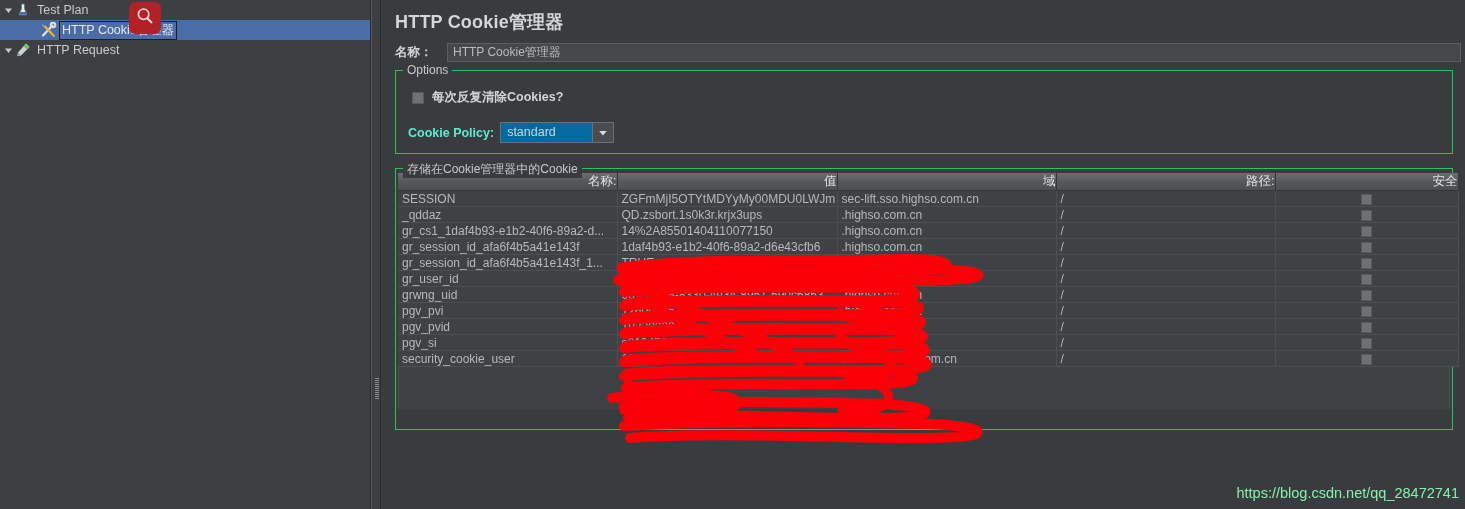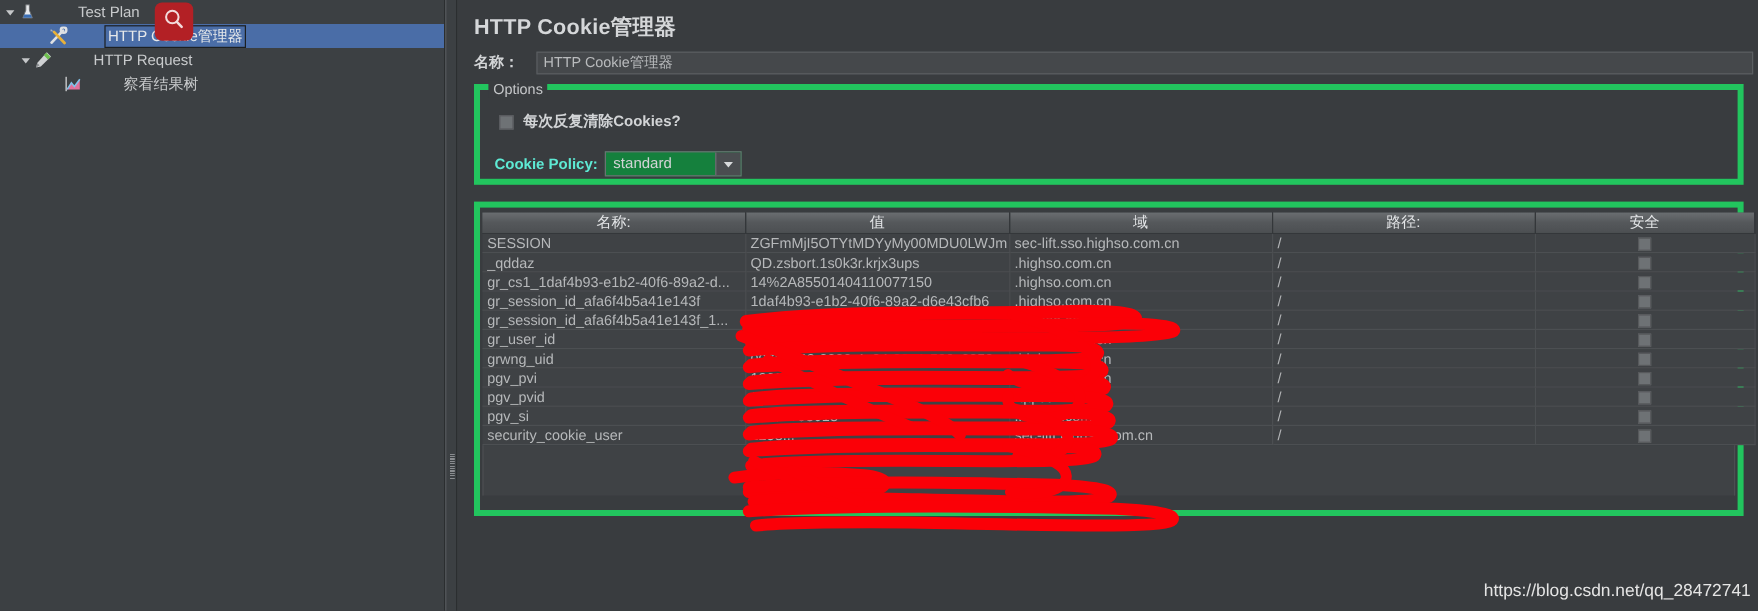--- a/index.html
+++ b/index.html
@@ -41,21 +41,21 @@
     display: inline-flex; align-items: center; justify-content: center;
     flex: 0 0 12px;
   }
   .tree-row .twisty svg { display: block; }
   .tree-icon {
     width: 18px; height: 18px;
     display: inline-flex; align-items: center; justify-content: center;
     flex: 0 0 18px;
     margin-right: 3px;
   }
-  .tree-label { padding: 0 2px; margin-left: 28px; }
+  .tree-label { padding: 0 2px; }
   .tree-row.selected .tree-label {
     outline: 1px solid #1c1f21;
     color: #e6e8ea;
   }
 
   
   #search-btn {
     position: absolute;
     left: 129px; top: 2px;
     width: 32px; height: 32px;
@@ -124,21 +124,21 @@
     line-height: 17px;
     padding: 0 5px;
     margin-right: 2px;
     overflow: hidden;
     white-space: nowrap;
   }
 
   
   .group {
     position: relative;
-    border: 5px solid #22c55e;
+    border: 1px solid #22c55e;
     margin: 8px 10px 0 4px;
     padding: 10px 8px 8px 8px;
   }
   .group > .group-title {
     position: absolute;
     top: -8px; left: 7px;
     background: #393c3f;
     padding: 0 4px;
     font-size: 12px;
     color: #c6c8ca;
@@ -166,21 +166,21 @@
     font-size: 12.5px;
     font-weight: bold;
     color: #5eead4;
     margin-right: 6px;
   }
   .combo {
     display: flex;
     height: 21px;
     width: 114px;
     border: 1px solid #6c7073;
-    background: #15803d;
+    background: #0369a1;
   }
   .combo .combo-value {
     flex: 1 1 auto;
     font-size: 12.5px;
     color: #d2d4d6;
     line-height: 19px;
     padding-left: 6px;
     overflow: hidden;
     white-space: nowrap;
   }
@@ -204,21 +204,21 @@
     border-collapse: collapse;
     table-layout: fixed;
     font-size: 12px;
   }
   #cookie-table th {
     background: linear-gradient(to bottom, #6a6e71 0%, #55585b 50%, #4c4f52 100%);
     color: #e3e5e7;
     font-weight: normal;
     font-size: 12.5px;
     height: 17px;
-    text-align: center;
+    text-align: right;
     border-right: 1px solid #34373a;
     border-bottom: 1px solid #34373a;
     padding: 0;
     overflow: hidden;
     white-space: nowrap;
   }
   #cookie-table td {
     height: 16px;
     color: #b6b8ba;
     border-right: 1px solid #4c4f52;
@@ -253,21 +253,21 @@
     left: 0; top: 0;
     width: 100%; height: 100%;
     pointer-events: none;
     z-index: 30;
   }
 
   #watermark {
     position: absolute;
     right: 6px; bottom: 8px;
     font-size: 14.5px;
-    color: #e5e5e5;
+    color: #86efac;
     z-index: 10;
     text-align: right;
   }
 </style>
 </head>
 <body>
 
 <div id="app">
 
   <div id="tree-panel">
@@ -294,47 +294,36 @@
         <svg width="17" height="17" viewBox="0 0 17 17">
           <line x1="3" y1="13.5" x2="12.5" y2="3.5" stroke="#dfe1e3" stroke-width="2.3" stroke-linecap="round"></line>
           <circle cx="13" cy="3" r="2.3" fill="none" stroke="#dfe1e3" stroke-width="2"></circle>
           <line x1="13.8" y1="13.8" x2="5" y2="4.6" stroke="#e8b13a" stroke-width="2.3" stroke-linecap="round"></line>
           <path d="M4.6 4.2 L2.4 2.2 L2 4 Z" fill="#b0b3b6"></path>
         </svg>
       </span>
       <span class="tree-label">HTTP Cookie管理器</span>
     </div>
 
-    <div class="tree-row" style="padding-left:15px">
+    <div class="tree-row" style="padding-left:2px">
       <span class="twisty">
         <svg width="9" height="9" viewBox="0 0 9 9">
             <path d="M1 2.5 L8 2.5 L4.5 7 Z" fill="#c5c7c9"></path>
           </svg>
       </span>
       <span class="tree-icon">
         <svg width="16" height="16" viewBox="0 0 16 16">
           <path d="M11 1.5 L14.5 5 L6 13.5 L2.2 14.2 L3 10.4 Z" fill="#cfd1d3"></path>
           <path d="M10.6 1.9 L14.1 5.4 L12 7.5 L8.5 4 Z" fill="#6dbf4e"></path>
           <path d="M2.2 14.2 L3 10.4 L5 12.4 Z" fill="#8a8d90"></path>
         </svg>
       </span>
       <span class="tree-label">HTTP Request</span>
     </div>
 
-    <div class="tree-row" style="padding-left:40px">
-      <span class="twisty"></span>
-      <span class="tree-icon">
-        <svg width="16" height="16" viewBox="0 0 16 16">
-          <rect x="1.5" y="2" width="1.3" height="12" fill="#b9bbbd"></rect>
-          <path d="M3 12.5 L6.5 7 L9 10 L13.5 4 L13.5 12.5 Z" fill="#e0719c"></path>
-          <path d="M3 12.5 L6.5 7 L9 10 L13.5 4" fill="none" stroke="#7fc3ea" stroke-width="1.3"></path>
-        </svg>
-      </span>
-      <span class="tree-label">察看结果树</span>
-    </div>
 
     <div id="search-btn">
       <span>
         <svg width="20" height="20" viewBox="0 0 20 20">
           <circle cx="8.6" cy="8.2" r="5.2" fill="none" stroke="#f2dadb" stroke-width="1.7"></circle>
           <line x1="12.4" y1="12.2" x2="16.4" y2="16.4" stroke="#f2dadb" stroke-width="2.1" stroke-linecap="round"></line>
         </svg>
       </span>
     </div>
   </div>
@@ -368,20 +357,21 @@
           <span class="combo-arrow">
             <svg width="10" height="10" viewBox="0 0 10 10">
                 <path d="M1.2 3 L8.8 3 L5 7.6 Z" fill="#d8dadc"></path>
               </svg>
           </span>
         </span>
       </div>
     </div>
 
     <div class="group" id="cookie-group">
+      <div class="group-title">存储在Cookie管理器中的Cookie</div>
 
       <table id="cookie-table">
         <thead>
           <tr>
             <th class="col-name">名称:</th>
             <th class="col-value">值</th>
             <th class="col-domain">域</th>
             <th class="col-path">路径:</th>
             <th class="col-secure">安全</th>
           </tr>

